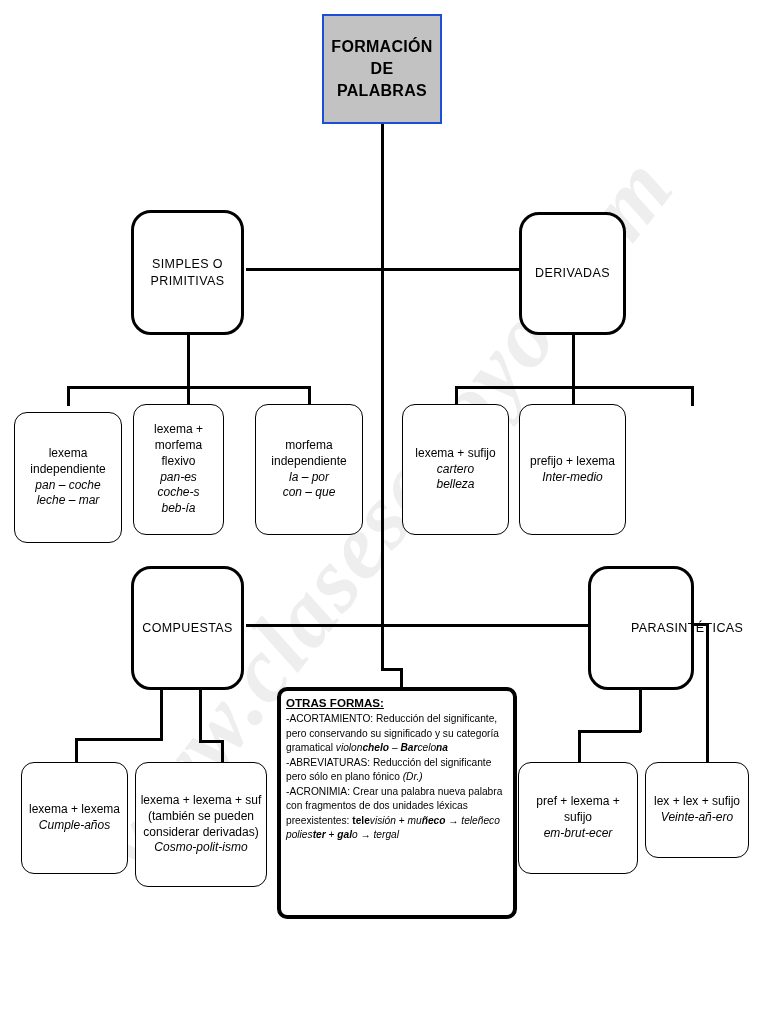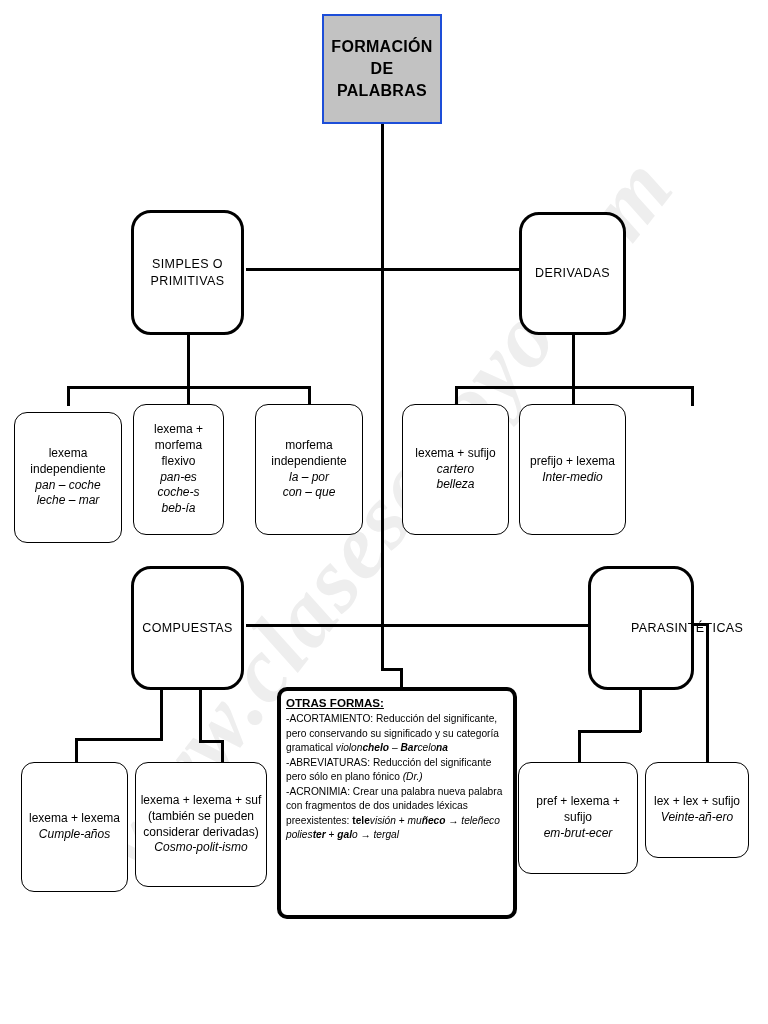--- a/index.html
+++ b/index.html
@@ -223,21 +223,21 @@
       <span class="ln">COMPUESTAS</span>
     </div>
   </div>
 
   <div class="node node-level1" style="left:588px; top:566px; width:106px; height:124px;padding-left:40px;">
     <div class="inner">
       <span class="ln">PARASINTÉTICAS</span>
     </div>
   </div>
 
-  <div class="node node-leaf" style="left:21px; top:762px; width:107px; height:130px;">
+  <div class="node node-leaf" style="left:21px; top:762px; width:107px; height:112px;">
     <div class="inner">
       <span class="ln">lexema + lexema</span>
       <span class="ln"><i>Cumple-años</i></span>
     </div>
   </div>
 
   <div class="node node-leaf" style="left:135px; top:762px; width:132px; height:125px;">
     <div class="inner">
       <span class="ln">lexema + lexema + suf</span>
       <span class="ln">(también se pueden</span>

